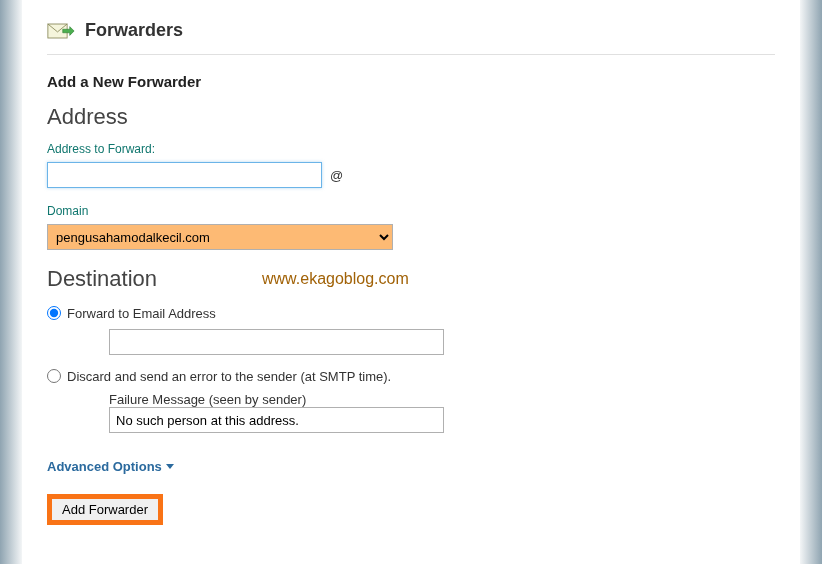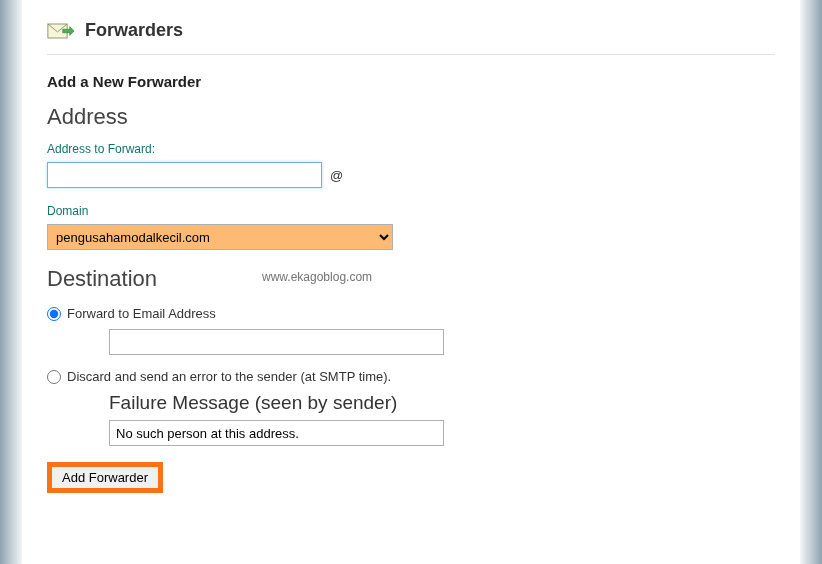--- a/index.html
+++ b/index.html
@@ -90,27 +90,26 @@
       background: #fdba74;
     }
     .destination-block {
       margin-top: 8px;
       position: relative;
     }
     .watermark {
       position: absolute;
       top: 4px;
       left: 215px;
-      color: #737373;
-      font-size: 12px;
+      color: #a16207;
+      font-size: 16px;
       font-family: Arial, sans-serif;
     }
     .radio-row {
       display: flex;
-      align-items: center;
       gap: 6px;
       margin-bottom: 8px;
       margin-top: 14px;
     }
     .radio-row input[type="radio"] {
       width: 14px;
       height: 14px;
     }
     .radio-label {
       font-size: 13px;
@@ -120,24 +119,23 @@
       margin-left: 62px;
       margin-bottom: 12px;
     }
     .dest-input {
       width: 335px;
     }
     .failure-input {
       width: 335px;
     }
     .sub-label {
-      font-size: 19px;
+      font-size: 13px;
       color: #333;
       margin-left: 62px;
-      margin-bottom: 6px;
     }
     .advanced-link {
       color: #2b6a9e;
       font-size: 13px;
       font-weight: bold;
       cursor: pointer;
       display: inline-flex;
       align-items: center;
       gap: 4px;
       margin-top: 14px;
@@ -205,18 +203,22 @@
 
     <div class="radio-row">
       <input type="radio" name="dest" style="">
       <span class="radio-label">Discard and send an error to the sender (at SMTP time).</span>
     </div>
     <div class="sub-label">Failure Message (seen by sender)</div>
     <div class="indented-field">
       <input type="text" class="text-input failure-input" value="No such person at this address." style="">
     </div>
 
+    <div class="advanced-link">
+      <span>Advanced Options</span>
+      <span class="caret-down"></span>
+    </div>
     <div class="spacer-sm"></div>
     <div>
       <button class="submit-btn">Add Forwarder</button>
     </div>
   </div>
 </div>
 
 </body></html>

